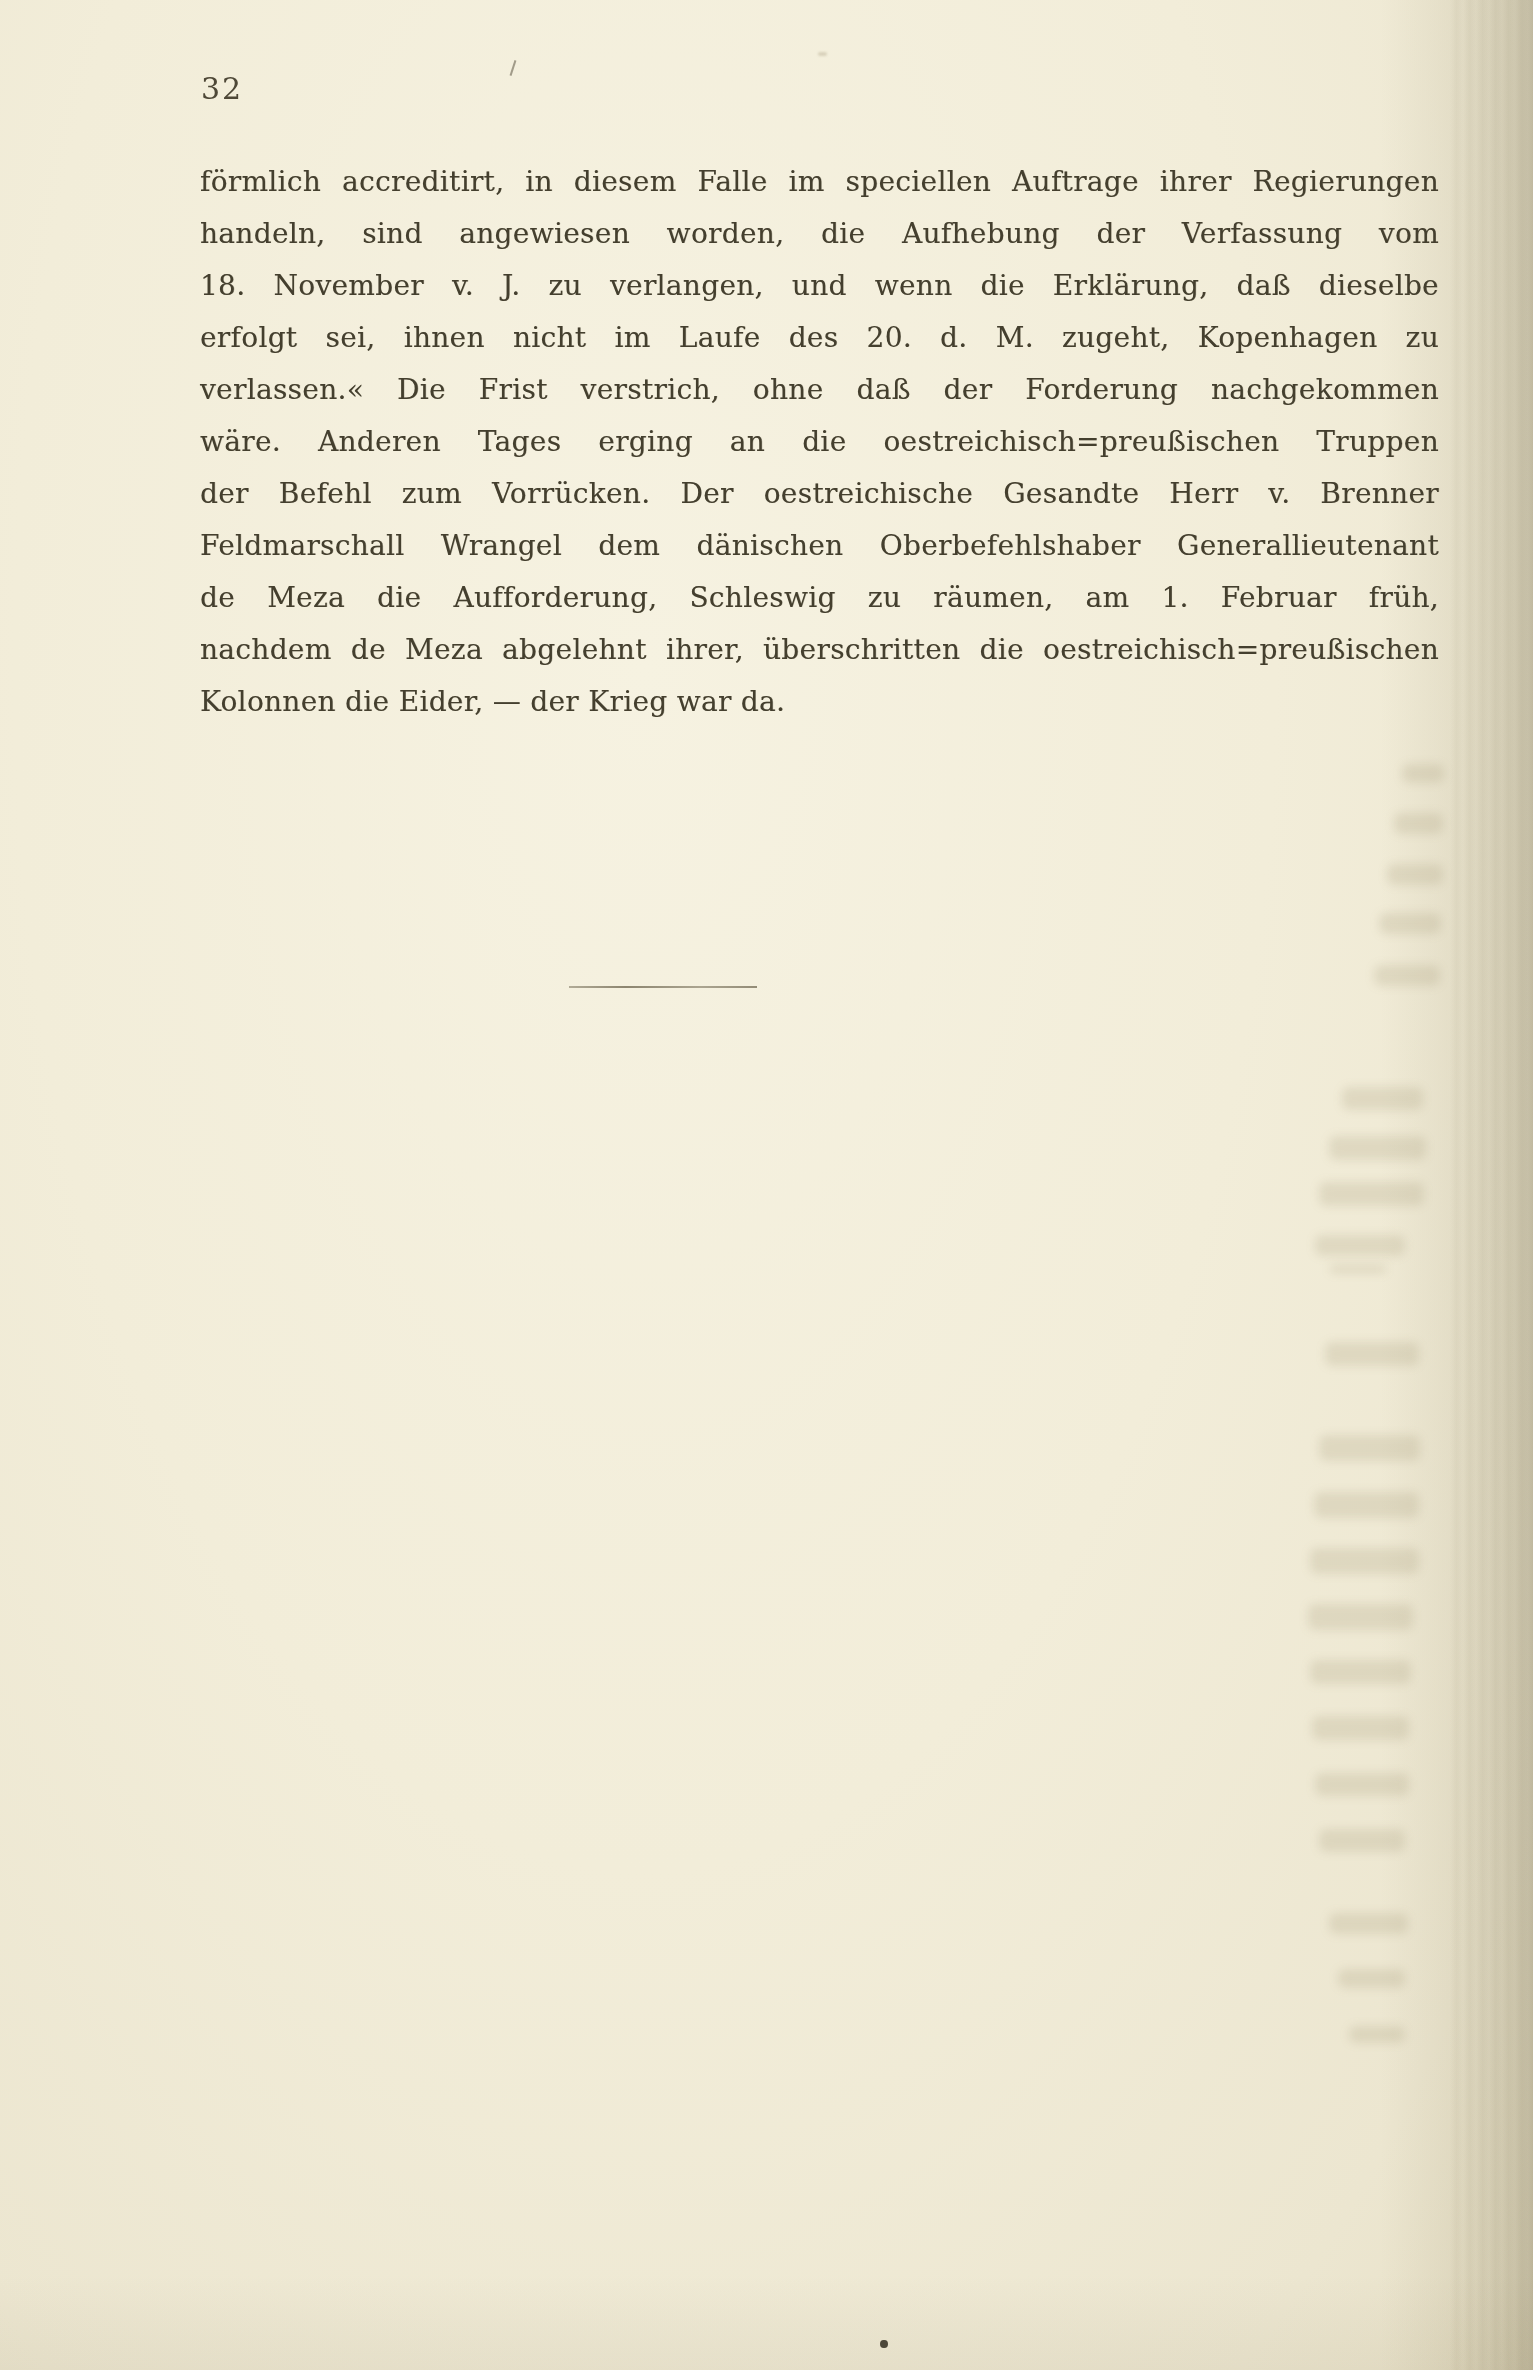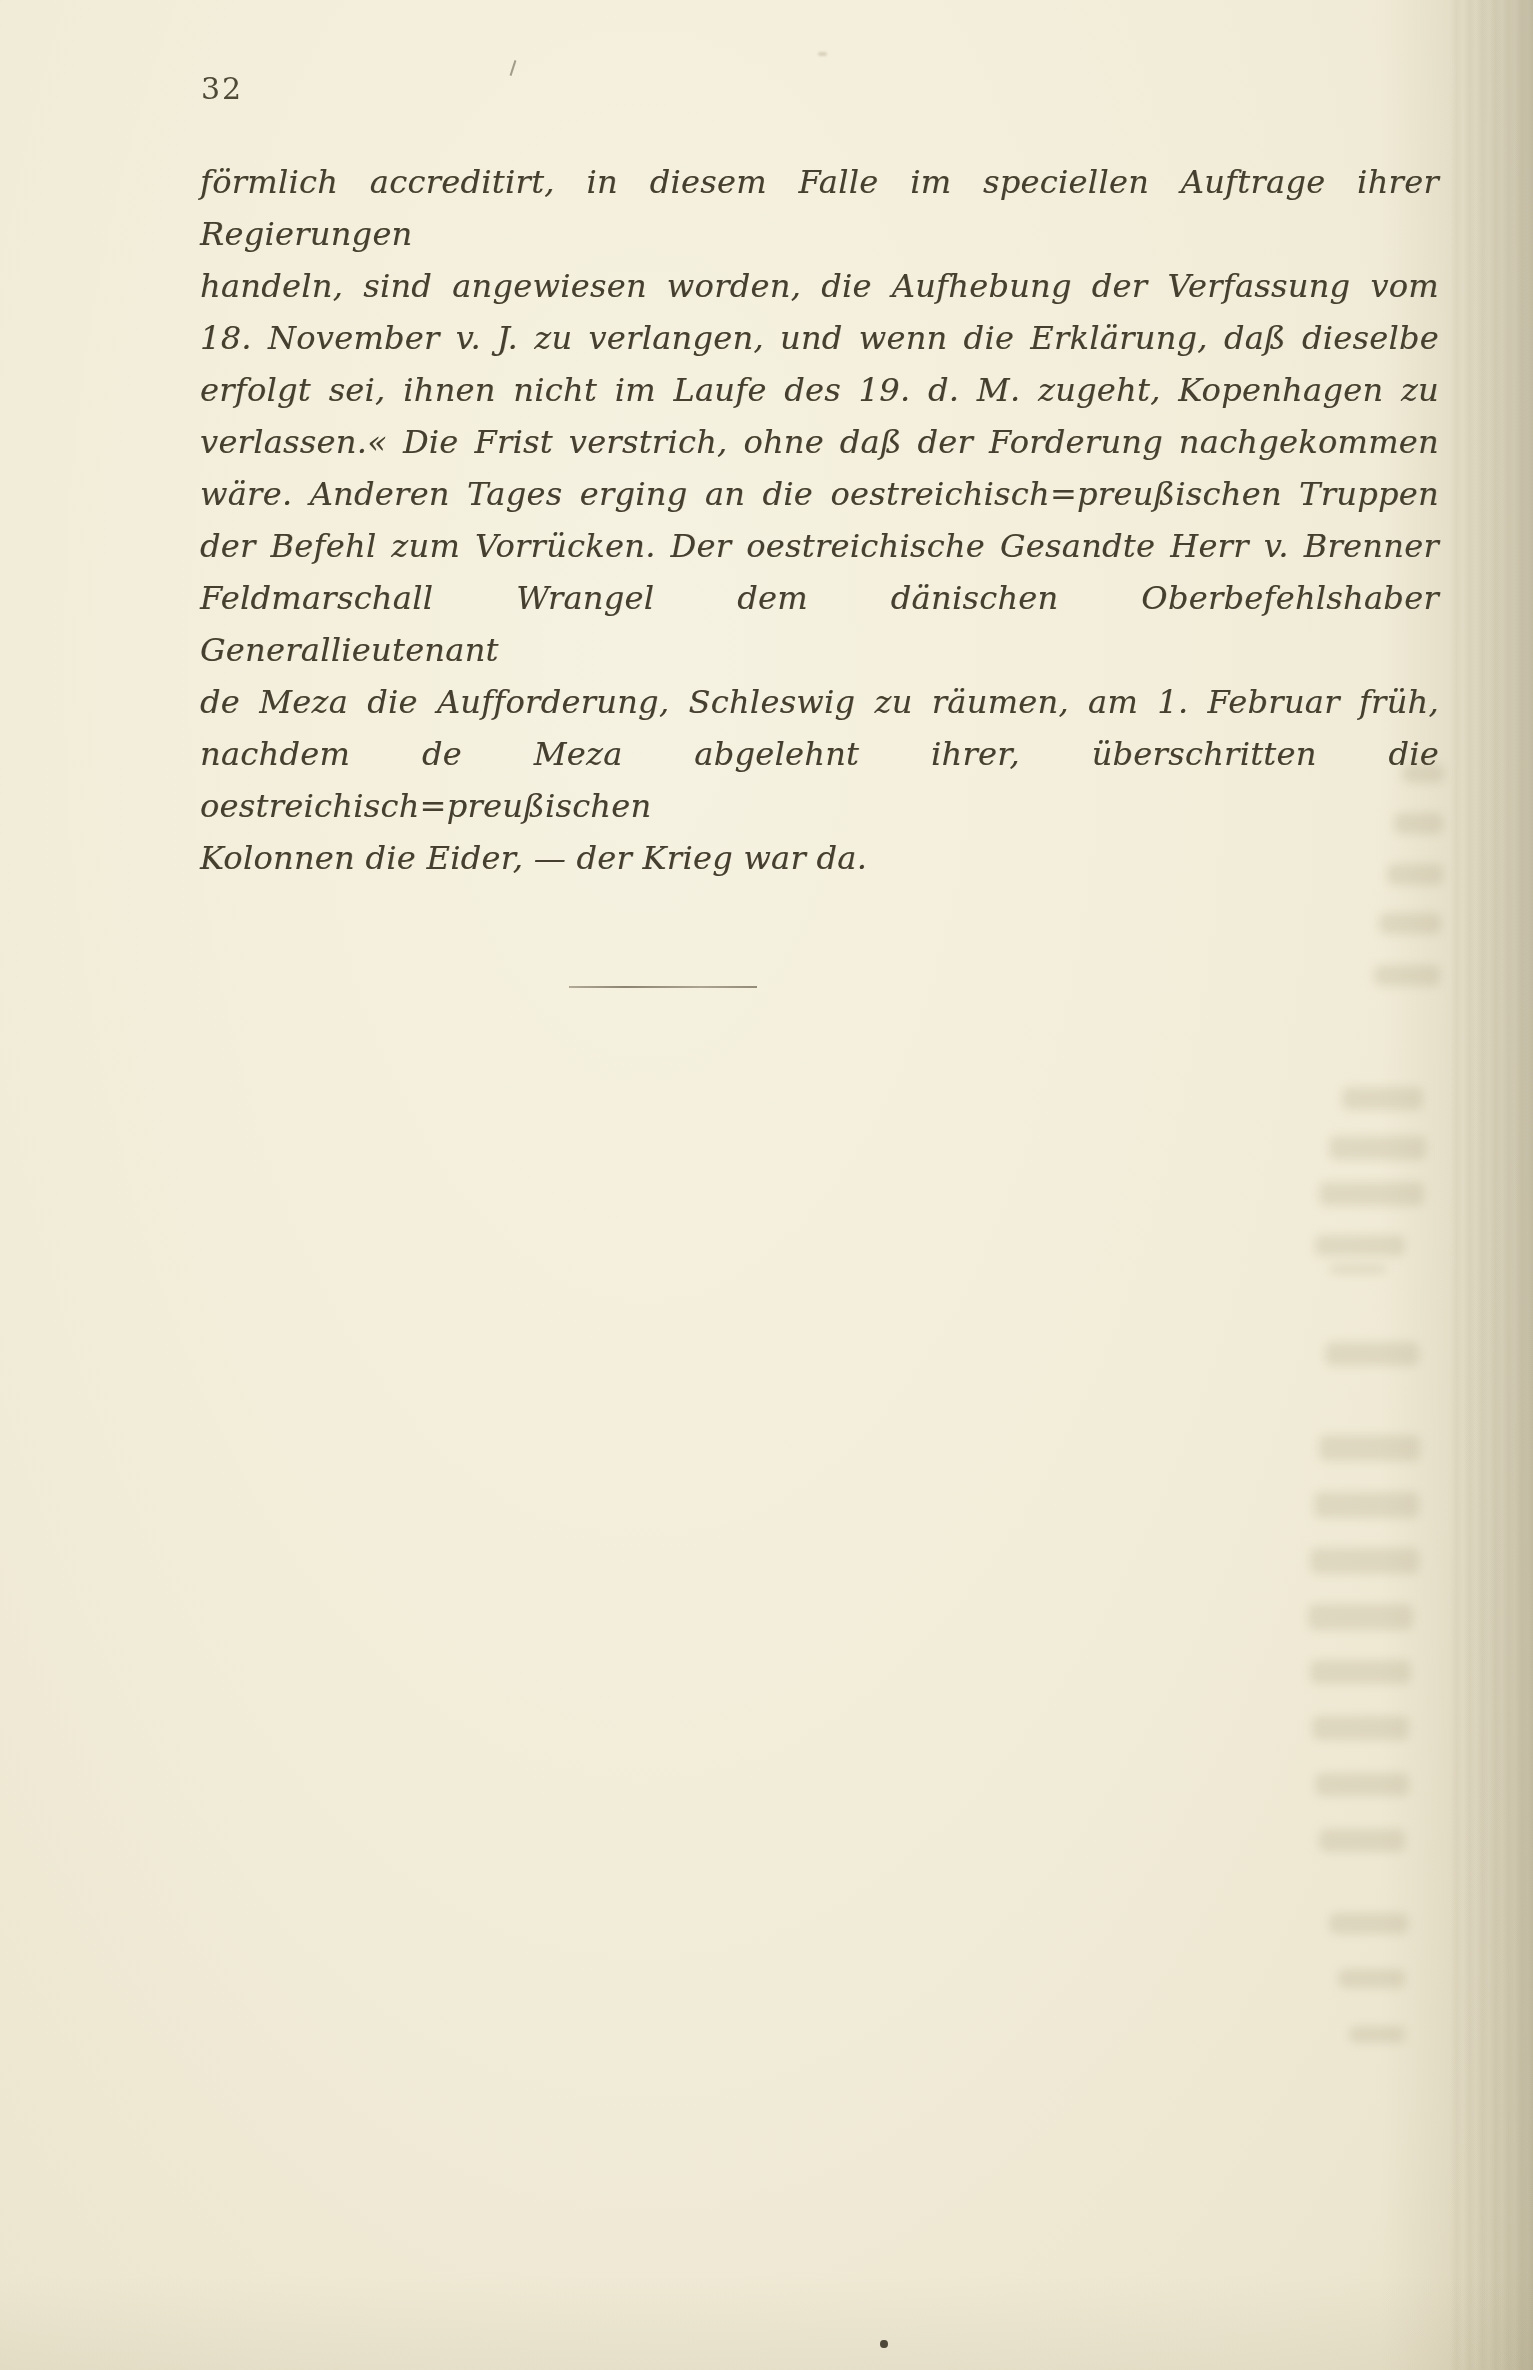--- a/index.html
+++ b/index.html
@@ -43,26 +43,25 @@
     top: 71px;
     font-size: 30px;
     letter-spacing: 1.9px;
     color: #4e4837;
   }
   .body-text {
     position: absolute;
     left: 200px;
     top: 156px;
     width: 1239px;
-    font-size: 32px;
+    font-size: 28px;
     line-height: 52px;
     letter-spacing: 0.3px;
     color: #443f2e;
     text-shadow: 0.4px 0.4px 0 rgba(68,63,46,0.35);
-    font-style: italic;
   }
   .line {
     text-align: justify;
     text-align-last: justify;
     white-space: normal;
   }
   .line.last {
     text-align: right;
     text-align-last: left;
   }
@@ -119,21 +118,21 @@
 <div class="page">
 
   <div class="edge-streaks"></div>
 
   <div class="page-number">32</div>
 
   <div class="body-text">
     <div class="line">förmlich accreditirt, in diesem Falle im speciellen Auftrage ihrer Regierungen</div>
     <div class="line">handeln, sind angewiesen worden, die Aufhebung der Verfassung vom</div>
     <div class="line">18. November v. J. zu verlangen, und wenn die Erklärung, daß dieselbe</div>
-    <div class="line">erfolgt sei, ihnen nicht im Laufe des 19. d. M. zugeht, Kopenhagen zu</div>
+    <div class="line">erfolgt sei, ihnen nicht im Laufe des 20. d. M. zugeht, Kopenhagen zu</div>
     <div class="line">verlassen.« Die Frist verstrich, ohne daß der Forderung nachgekommen</div>
     <div class="line">wäre. Anderen Tages erging an die oestreichisch=preußischen Truppen</div>
     <div class="line">der Befehl zum Vorrücken. Der oestreichische Gesandte Herr v. Brenner</div>
     <div class="line">Feldmarschall Wrangel dem dänischen Oberbefehlshaber Generallieutenant</div>
     <div class="line">de Meza die Aufforderung, Schleswig zu räumen, am 1. Februar früh,</div>
     <div class="line">nachdem de Meza abgelehnt ihrer, überschritten die oestreichisch=preußischen</div>
     <div class="line last">Kolonnen die Eider, — der Krieg war da.</div>
   </div>
 
   <div class="divider"></div>

